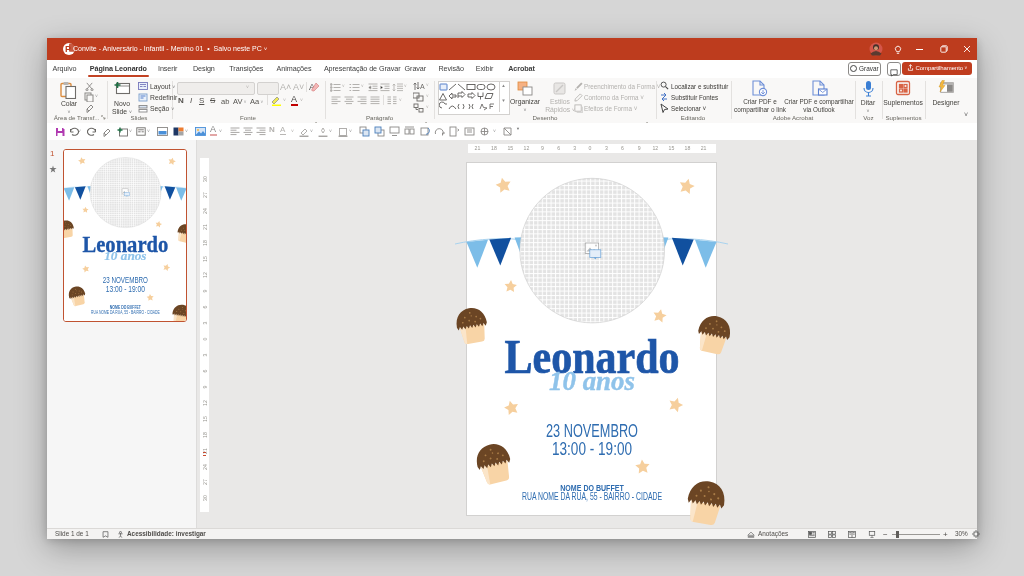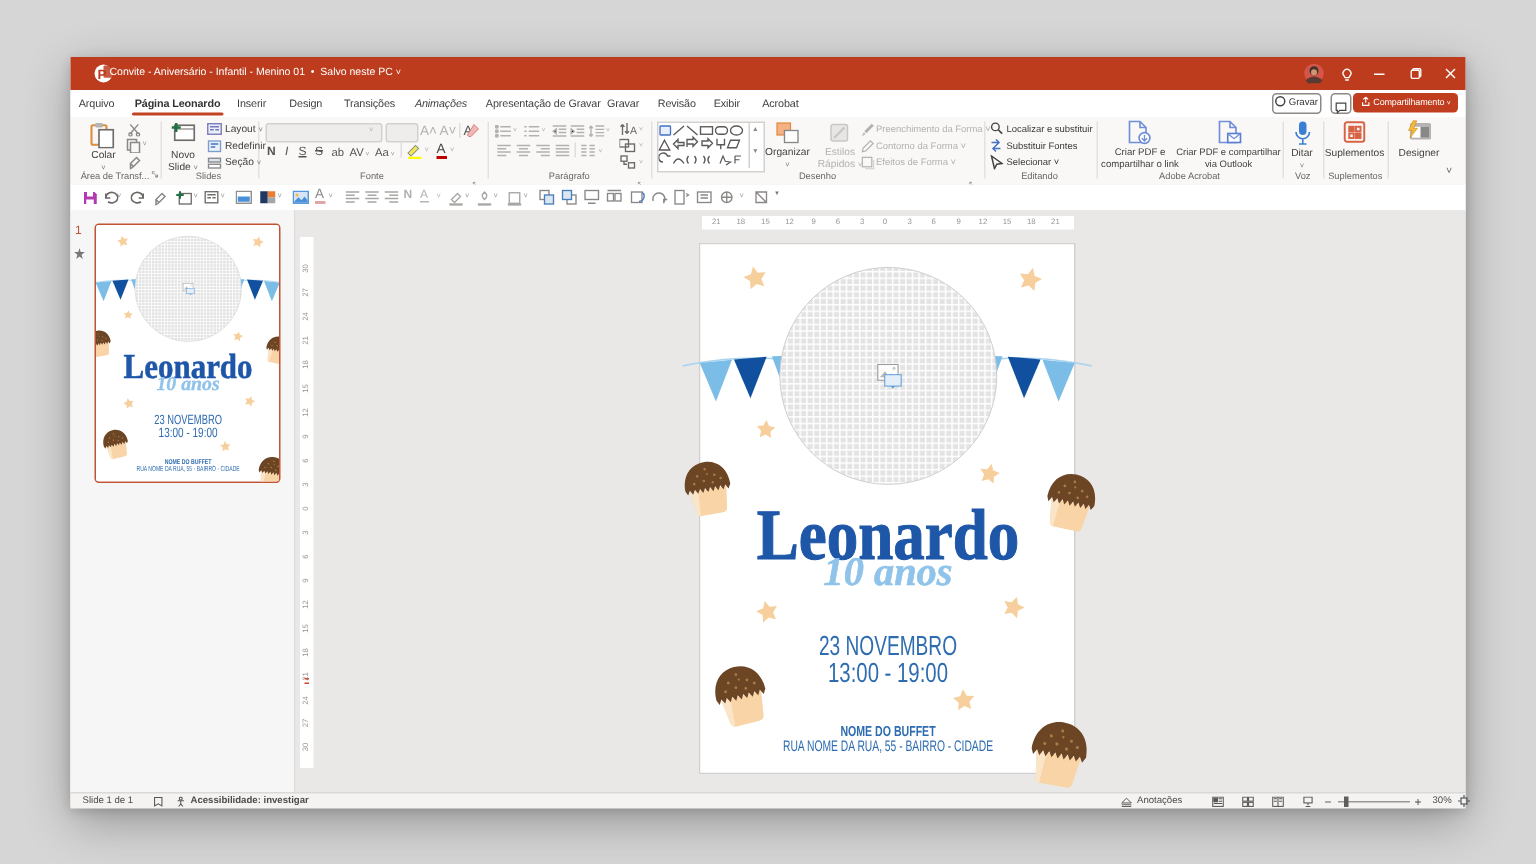--- a/index.html
+++ b/index.html
@@ -142,26 +142,26 @@
         <line x1="1" y1="1" x2="7" y2="7"></line>
         <line x1="7" y1="1" x2="1" y2="7"></line>
       </svg>
   </div>
   <div id="tabrow">
     <span class="tab" style="left:5.5px;">Arquivo</span>
     <span class="tab sel" style="left:42.8px;">Página Leonardo</span>
     <span class="tab" style="left:111px;">Inserir</span>
     <span class="tab" style="left:145.9px;">Design</span>
     <span class="tab" style="left:182.3px;">Transições</span>
-    <span class="tab" style="left:229.6px;font-style:italic;">Animações</span>
+    <span class="tab" style="left:229.6px;">Animações</span>
     <span class="tab" style="left:276.9px;">Apresentação de Gravar</span>
     <span class="tab" style="left:357.6px;">Gravar</span>
     <span class="tab" style="left:391.5px;">Revisão</span>
     <span class="tab" style="left:428.8px;">Exibir</span>
-    <span class="tab" style="left:461.2px;">Acrobat</span>
+    <span class="tab" style="left:461.2px;font-weight:bold;">Acrobat</span>
     <span class="abs" style="left:801px;top:2px;width:31px;height:12px;border:1px solid #8c8a88;border-radius:3px;font-size:6.4px;color:#333;text-align:center;line-height:12px;background:#fff;"><span style="display:inline-block;width:5px;height:5px;border:1px solid #444;border-radius:50%;vertical-align:-1px;"></span> Gravar</span>
     <span class="abs" style="left:839.5px;top:2px;width:12px;height:12px;border:1px solid #8c8a88;border-radius:3px;background:#fff;text-align:center;"><svg width="8" height="8" viewBox="0 0 10 10" style="margin-top:2.5px;">
           <path d="M 1,1 h 8 v 6 h -5 l -2,2 v -2 h -1 Z" fill="none" stroke="#444" stroke-width="1"></path>
         </svg></span>
     <span class="abs" style="left:855px;top:2px;width:70px;height:13px;background:#c03d1f;border-radius:3px;color:#fff;font-size:6px;letter-spacing:-0.1px;text-align:center;line-height:13px;"><svg width="7" height="7" viewBox="0 0 10 10" style="vertical-align:-1px;">
           <path d="M 2,6 v 3 h 6 v -3 M 5,1 v 5.5 M 5,1 l -2.3,2.3 M 5,1 l 2.3,2.3" fill="none" stroke="#fff" stroke-width="1.1"></path>
         </svg> Compartilhamento <span style="font-size:4.5px;">˅</span></span>
   </div>
   <div id="ribbon">
     <div class="gdiv" style="left:59.5px;"></div>

